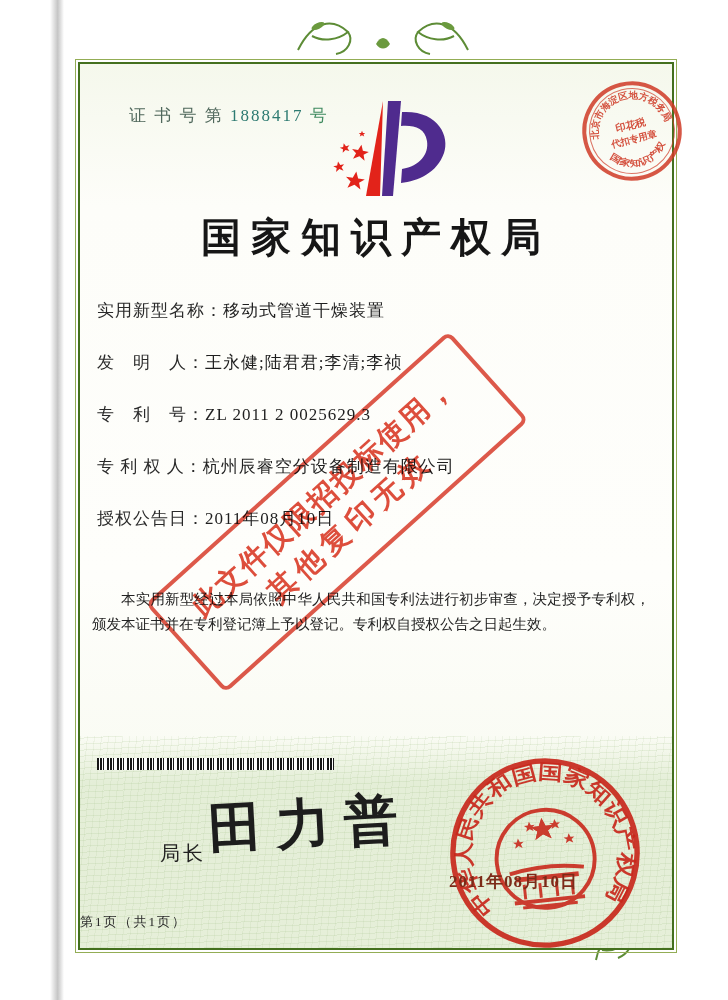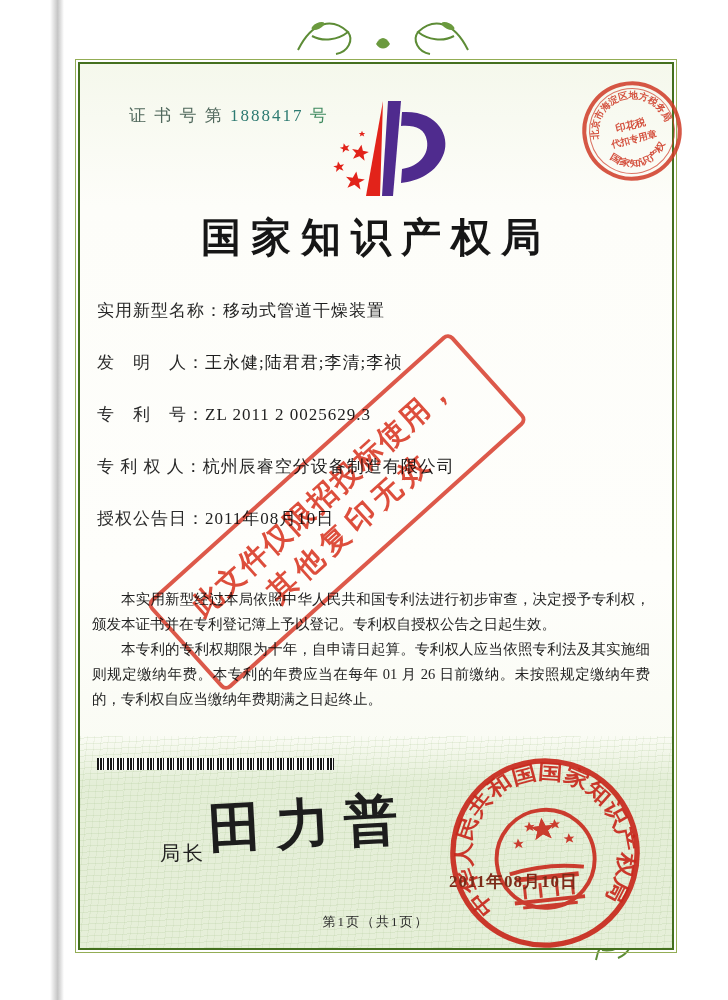--- a/index.html
+++ b/index.html
@@ -30,21 +30,21 @@
   .paras p{margin:0;font-size:14.5px;line-height:25px;text-align:justify;text-indent:2em;color:#232323;}
   .barcode{position:absolute;left:17px;top:694px;width:237px;height:12px;
          background:repeating-linear-gradient(90deg,#161616 0 2px,#fff 2px 3px,#161616 3px 5px,
                     #fff 5px 6px,#161616 6px 7px,#fff 7px 10px);}
   .sig-title{position:absolute;left:80px;top:776px;font-size:20px;letter-spacing:3px;color:#222;}
   .sig-name{position:absolute;left:128px;top:724px;font-size:54px;font-weight:700;
          letter-spacing:14px;color:#1d1d1d;transform:rotate(-3deg);}
   .main-seal{position:absolute;left:367px;top:691px;width:196px;height:196px;transform:rotate(-6deg);}
   .seal-date{position:absolute;left:369px;top:806px;font-size:17px;font-weight:700;
          color:#7c2a18;letter-spacing:1px;}
-  .footer-page{position:absolute;left:0;top:849px;width:100%;text-align:center;
+  .footer-page{position:absolute;left:0;top:849px;width:100%;
          font-size:13px;letter-spacing:2px;color:#2a2a2a;}
   .corner-seal{position:absolute;left:499px;top:14px;width:106px;height:106px;transform:rotate(-14deg);}
   .overlay-stamp{position:absolute;left:133px;top:452px;width:400px;height:112px;
          transform:rotate(-42deg);border:4px solid rgba(216,60,44,.85);border-radius:8px;
          display:flex;flex-direction:column;align-items:center;justify-content:center;
          mix-blend-mode:multiply;z-index:6;}
   .overlay-stamp .l1{font-size:29px;font-weight:700;letter-spacing:2px;color:rgba(219,63,45,.92);}
   .overlay-stamp .l2{font-size:29px;font-weight:700;letter-spacing:6px;color:rgba(219,63,45,.92);}
   .ornament-top{position:absolute;left:288px;top:10px;}
   .ornament-bottom{position:absolute;left:590px;top:920px;}
@@ -116,21 +116,20 @@
       <div class="field-row">
         <span class="lab">专 利 权 人：</span><span class="val">杭州辰睿空分设备制造有限公司</span>
       </div>
       <div class="field-row">
         <span class="lab">授权公告日：</span><span class="val">2011年08月10日</span>
       </div>
     </div>
 
     <div class="paras z2">
       <p>本实用新型经过本局依照中华人民共和国专利法进行初步审查，决定授予专利权，颁发本证书并在专利登记簿上予以登记。专利权自授权公告之日起生效。</p>
-      <p>本专利的专利权期限为十年，自申请日起算。专利权人应当依照专利法及其实施细则规定缴纳年费。本专利的年费应当在每年 01 月 26 日前缴纳。未按照规定缴纳年费的，专利权自应当缴纳年费期满之日起终止。</p>
     </div>
 
     <div class="barcode z2"></div>
 
     <div class="sig-title z2">局长</div>
     <div class="sig-name z2">田力普</div>
 
     <svg class="main-seal z4" viewBox="0 0 200 200">
       <circle cx="100" cy="100" r="94" fill="none" stroke="#c8281c" stroke-width="5.5" opacity="0.92"></circle>
       <path id="ringPath" d="M 46,154 A 76,76 0 1,1 154,154" fill="none"></path>

